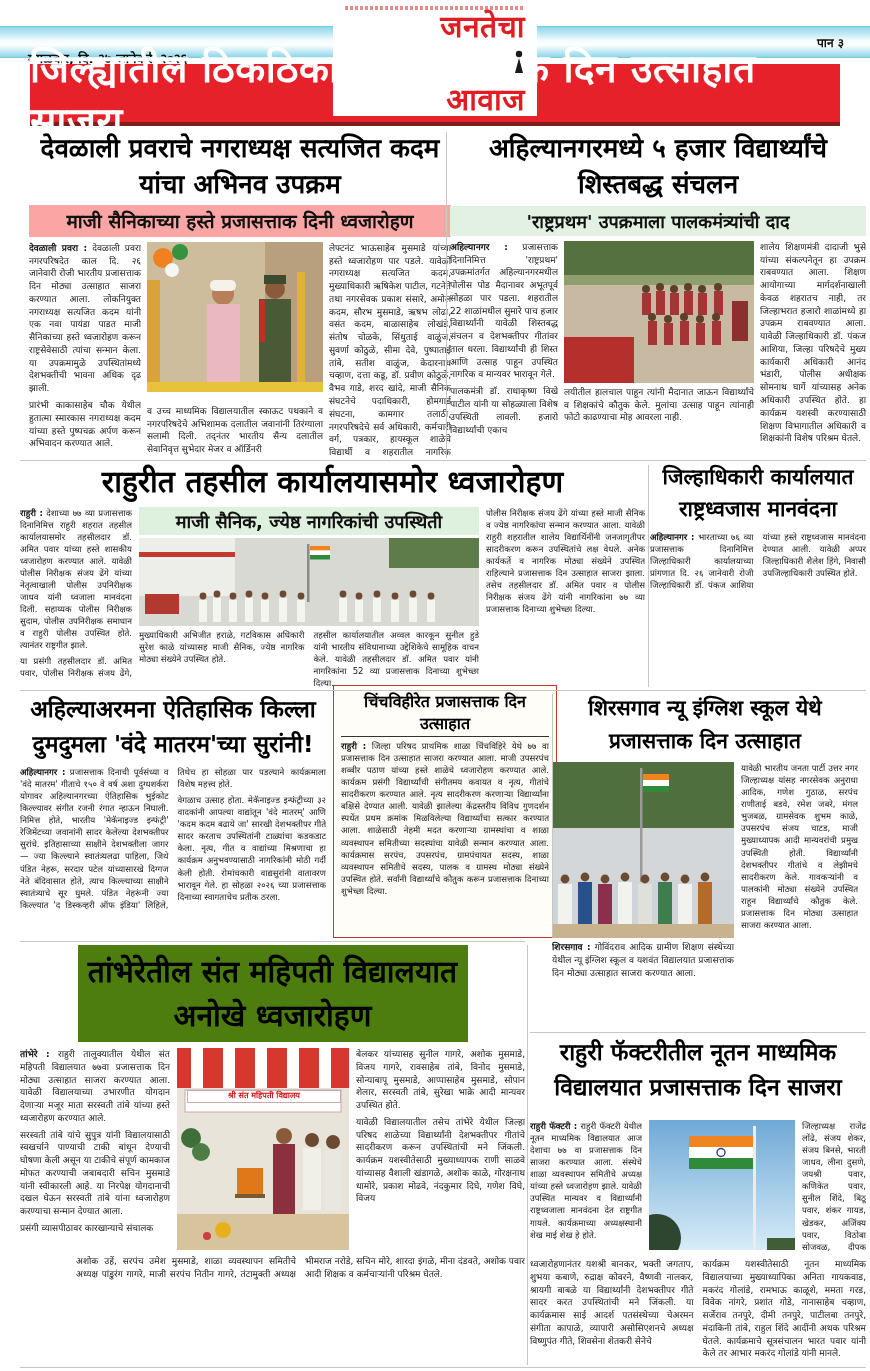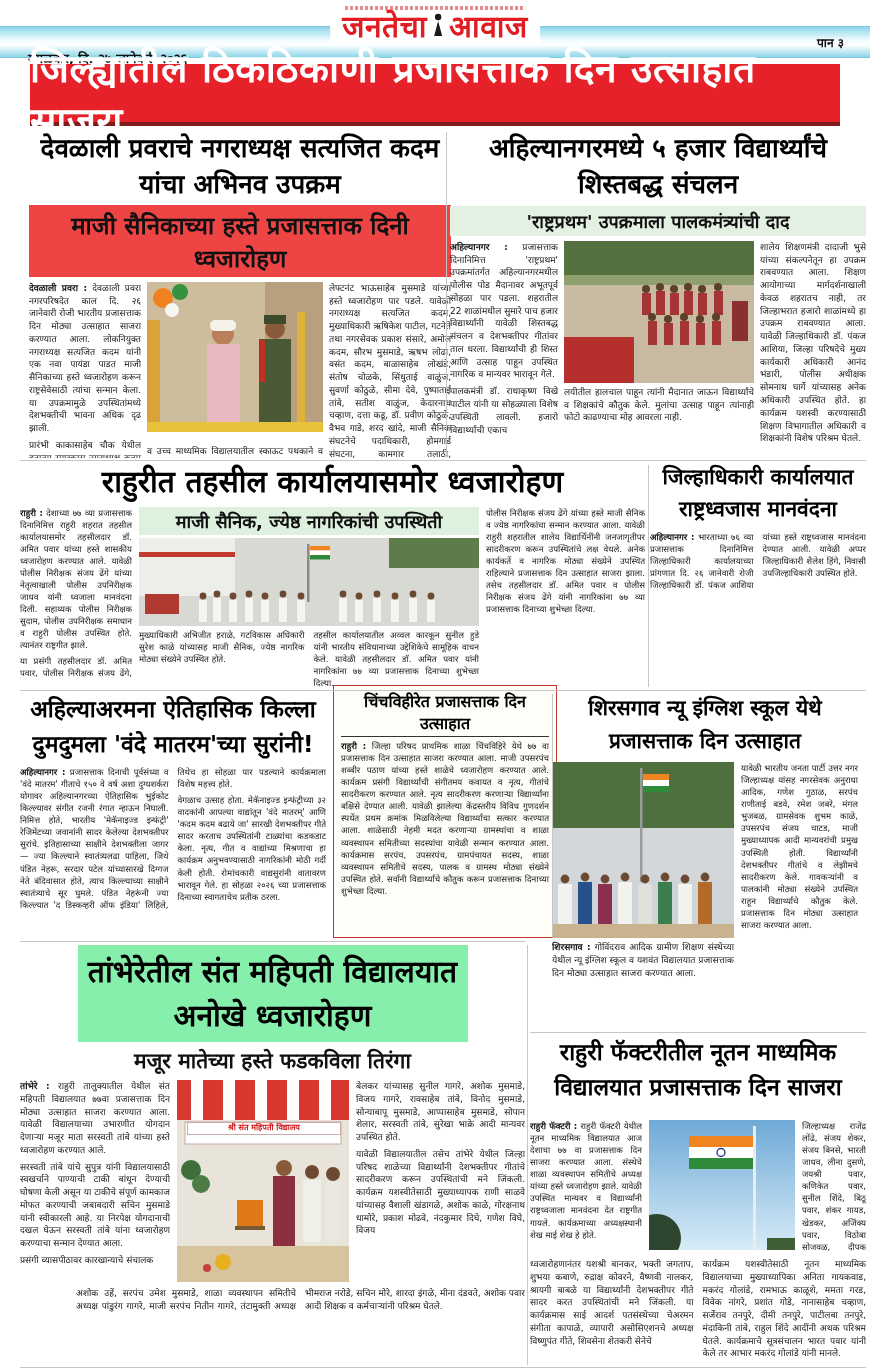--- a/index.html
+++ b/index.html
@@ -9,41 +9,41 @@
   .topbar{position:absolute;left:0;top:26px;width:870px;height:30px;
     background:linear-gradient(180deg,#8ed7ea 0%,#f2fcff 45%,#ffffff 60%,#8ed7ea 100%);
     border-top:1px solid #7cc7dc;border-bottom:1px solid #7cc7dc;}
   .date{position:absolute;left:28px;top:49px;font-size:13px;font-weight:700;color:#101010;}
   .pageno{position:absolute;right:26px;top:34px;font-size:12px;font-weight:700;color:#101010;}
   .logo{position:absolute;left:50%;top:6px;transform:translateX(-50%);
         background:#fff;padding:0 12px;text-align:center;z-index:3;}
   .logo-rule{width:180px;height:4px;margin:0 auto 1px;
         background:repeating-linear-gradient(90deg,#e98b8b 0 3px,#fff 3px 5px);}
   .logo-text{display:flex;align-items:flex-end;gap:5px;justify-content:center;
-        font-size:30px;font-weight:800;color:#e21c23;line-height:1.05;letter-spacing:.5px;}
+        font-size:30px;font-weight:800;color:#e21c23;line-height:1.05;letter-spacing:.5px;flex-direction:column;}
   
   .banner{position:absolute;left:30px;top:64px;width:810px;height:58px;background:#e6212a;
         color:#fff;display:flex;align-items:center;justify-content:center;
         font-size:39px;font-weight:800;letter-spacing:.5px;border-bottom:4px solid #7f1d1d;}
   
   .art{position:absolute;overflow:hidden;}
   .h1{font-weight:800;color:#000;text-align:center;margin:0;}
   .sub{font-weight:700;text-align:center;color:#111;}
   .bodytext p{margin:0 0 4px;font-size:9px;line-height:1.42;text-align:justify;color:#151515;}
   .small p{font-size:8.5px;}
   .lead{font-weight:700;}
   .cols2{column-count:2;column-gap:9px;}
   .row{display:flex;}
   .ph{position:relative;background:#ddd;overflow:hidden;}
   .ph svg{display:block;width:100%;height:100%;}
   .vdiv,.hdiv{position:absolute;background:#c6c6c6;}
   .capbold{font-weight:700;}
   .boxF{border:1px solid #c0392b;padding:4px 7px;background:#fffdf8;}
   .boxF .h1{font-size:16px;border-bottom:1px solid #333;padding-bottom:2px;margin-bottom:3px;}
-  .headboxH{background:#86efac;padding:5px 4px;margin:0 auto;width:382px;}
+  .headboxH{background:#4d7c0f;padding:5px 4px;margin:0 auto;width:382px;}
   .phbanner{position:absolute;left:6%;top:21%;width:88%;background:#fff;border:1px solid #caa;
         color:#d01818;font-size:8px;font-weight:700;text-align:center;line-height:1.3;}
 </style>
 </head>
 <body>
 
 <div class="page">
 
   <div class="topbar"></div>
   <div class="date">मंगळवार, दि. २७ जानेवारी २०२६</div>
@@ -57,21 +57,21 @@
             <path d="M2 23 L6 8 L10 23 Z" fill="#1a1a1a"></path>
           </svg></span>
       <span>आवाज</span>
     </div>
   </div>
 
   <div class="banner">जिल्ह्यातील ठिकठिकाणी प्रजासत्ताक दिन उत्साहात साजरा</div>
 
   <section class="art" style="left:29px;top:130px;width:422px;height:328px;">
     <h2 class="h1" style="font-size:26px;line-height:1.4;">देवळाली प्रवराचे नगराध्यक्ष सत्यजित कदम यांचा अभिनव उपक्रम</h2>
-    <div class="sub" style="background:#ef4444;font-size:24px;padding:3px 0;margin-top:2px;">माजी सैनिकाच्या हस्ते प्रजासत्ताक दिनी ध्वजारोहण</div>
+    <div class="sub" style="background:#fca5a5;font-size:19px;padding:3px 0;margin-top:2px;">माजी सैनिकाच्या हस्ते प्रजासत्ताक दिनी ध्वजारोहण</div>
     <div class="row" style="gap:6px;margin-top:5px;height:225px;">
       <div class="bodytext" style="width:112px;overflow:hidden;">
         <p><span class="lead">देवळाली प्रवरा :</span> <span>देवळाली प्रवरा नगरपरिषदेत काल दि. २६ जानेवारी रोजी भारतीय प्रजासत्ताक दिन मोठ्या उत्साहात साजरा करण्यात आला. लोकनियुक्त नगराध्यक्ष सत्यजित कदम यांनी एक नवा पायंडा पाडत माजी सैनिकाच्या हस्ते ध्वजारोहण करून राष्ट्रसेवेसाठी त्यांचा सन्मान केला. या उपक्रमामुळे उपस्थितांमध्ये देशभक्तीची भावना अधिक दृढ झाली.</span></p>
         <p>प्रारंभी काकासाहेब चौक येथील हुतात्मा स्मारकास नगराध्यक्ष कदम यांच्या हस्ते पुष्पचक्र अर्पण करून अभिवादन करण्यात आले.</p>
       </div>
       <div style="width:176px;">
         <div class="ph" style="height:150px;">
           <svg viewBox="0 0 176 150" preserveAspectRatio="none">
             <rect width="176" height="150" fill="#cdbd9c"></rect>
             <rect x="118" width="58" height="150" fill="#b89f7e"></rect>
@@ -201,21 +201,21 @@
               <circle cx="220" cy="58" r="3.4"></circle>
                 <circle cx="238" cy="56" r="3.4"></circle>
                 <circle cx="256" cy="58" r="3.4"></circle>
                 <circle cx="274" cy="56" r="3.4"></circle>
                 <circle cx="292" cy="58" r="3.4"></circle>
             </g>
           </svg>
         </div>
         <div class="bodytext small cols2" style="margin-top:3px;">
           <p>मुख्याधिकारी अभिजीत हराळे, गटविकास अधिकारी सुरेश काळे यांच्यासह माजी सैनिक, ज्येष्ठ नागरिक मोठ्या संख्येने उपस्थित होते.</p>
-          <p>तहसील कार्यालयातील अव्वल कारकून सुनील हुडे यांनी भारतीय संविधानाच्या उद्देशिकेचे सामूहिक वाचन केले. यावेळी तहसीलदार डॉ. अमित पवार यांनी नागरिकांना ७७ व्या प्रजासत्ताक दिनाच्या शुभेच्छा दिल्या.</p>
+          <p>तहसील कार्यालयातील अव्वल कारकून सुनील हुडे यांनी भारतीय संविधानाच्या उद्देशिकेचे सामूहिक वाचन केले. यावेळी तहसीलदार डॉ. अमित पवार यांनी नागरिकांना 52 व्या प्रजासत्ताक दिनाच्या शुभेच्छा दिल्या.</p>
         </div>
       </div>
       <div class="bodytext small" style="flex:1;overflow:hidden;">
         <p>पोलीस निरीक्षक संजय ढेंगे यांच्या हस्ते माजी सैनिक व ज्येष्ठ नागरिकांचा सन्मान करण्यात आला. यावेळी राहुरी शहरातील शालेय विद्यार्थिनींनी जनजागृतीपर सादरीकरण करून उपस्थितांचे लक्ष वेधले. अनेक कार्यकर्ते व नागरिक मोठ्या संख्येने उपस्थित राहिल्याने प्रजासत्ताक दिन उत्साहात साजरा झाला. तसेच तहसीलदार डॉ. अमित पवार व पोलीस निरीक्षक संजय ढेंगे यांनी नागरिकांना ७७ व्या प्रजासत्ताक दिनाच्या शुभेच्छा दिल्या.</p>
       </div>
     </div>
   </section>
 
   <section class="art" style="left:650px;top:462px;width:216px;height:226px;">
     <h2 class="h1" style="font-size:21px;line-height:1.5;">जिल्हाधिकारी कार्यालयात राष्ट्रध्वजास मानवंदना</h2>
@@ -282,21 +282,20 @@
       <div class="bodytext small" style="flex:1;overflow:hidden;height:258px;">
         <p>यावेळी भारतीय जनता पार्टी उत्तर नगर जिल्हाध्यक्ष यांसह नगरसेवक अनुराधा आदिक, गणेश गुठाळ, सरपंच राणीताई बडवे, रमेश जबरे, मंगल भुजबळ, ग्रामसेवक शुभम काळे, उपसरपंच संजय चाटड, माजी मुख्याध्यापक आदी मान्यवरांची प्रमुख उपस्थिती होती. विद्यार्थ्यांनी देशभक्तीपर गीतांचे व लेझीमचे सादरीकरण केले. गावकऱ्यांनी व पालकांनी मोठ्या संख्येने उपस्थित राहून विद्यार्थ्यांचे कौतुक केले. प्रजासत्ताक दिन मोठ्या उत्साहात साजरा करण्यात आला.</p>
       </div>
     </div>
   </section>
 
   <section class="art" style="left:20px;top:945px;width:505px;height:424px;">
     <div class="headboxH">
       <h2 class="h1" style="font-size:30px;line-height:1.45;">तांभेरेतील संत महिपती विद्यालयात अनोखे ध्वजारोहण</h2>
     </div>
-    <div class="sub" style="font-size:21px;margin-top:4px;">मजूर मातेच्या हस्ते फडकविला तिरंगा</div>
     <div class="row" style="gap:7px;margin-top:6px;height:202px;">
       <div class="bodytext" style="width:150px;overflow:hidden;">
         <p><span class="lead">तांभेरे :</span> <span>राहुरी तालुक्यातील येथील संत महिपती विद्यालयात ७७वा प्रजासत्ताक दिन मोठ्या उत्साहात साजरा करण्यात आला. यावेळी विद्यालयाच्या उभारणीत योगदान देणाऱ्या मजूर माता सरस्वती तांबे यांच्या हस्ते ध्वजारोहण करण्यात आले.</span></p>
         <p>सरस्वती तांबे यांचे सुपुत्र यांनी विद्यालयासाठी स्वखर्चाने पाण्याची टाकी बांधून देण्याची घोषणा केली असून या टाकीचे संपूर्ण कामकाज मोफत करण्याची जबाबदारी सचिन मुसमाडे यांनी स्वीकारली आहे. या निरपेक्ष योगदानाची दखल घेऊन सरस्वती तांबे यांना ध्वजारोहण करण्याचा सन्मान देण्यात आला.</p>
         <p>प्रसंगी व्यासपीठावर कारखान्याचे संचालक</p>
       </div>
       <div class="ph" style="width:172px;height:202px;">
         <svg viewBox="0 0 172 202" preserveAspectRatio="none">
           <rect width="172" height="202" fill="#e8e4da"></rect>
           <g>

